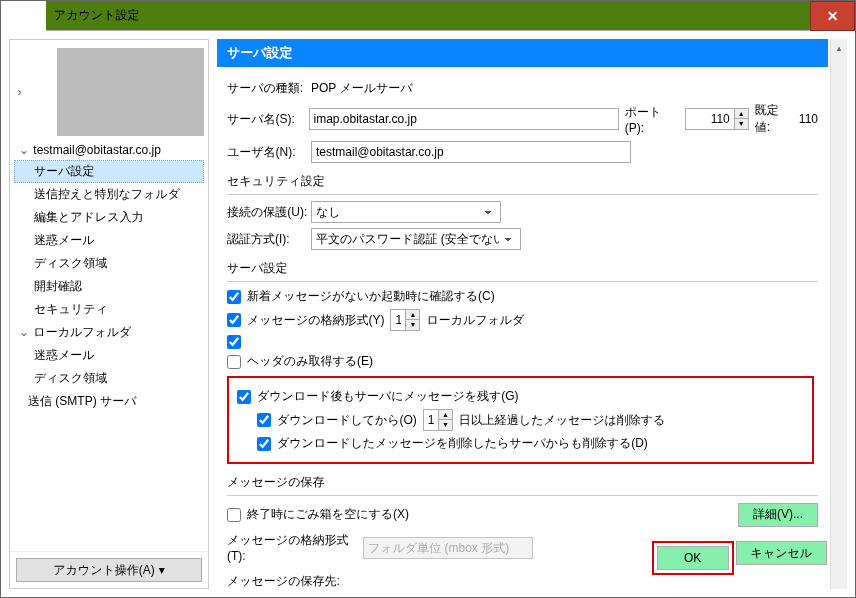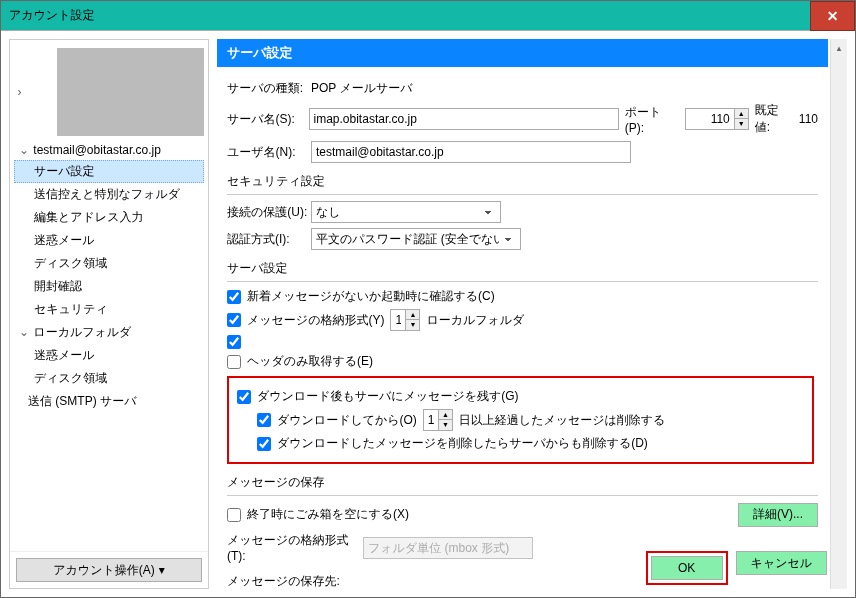--- a/index.html
+++ b/index.html
@@ -1,18 +1,18 @@
 <!DOCTYPE html>
 <html><head>
 <meta charset="utf-8">
 <style>
 * { box-sizing: border-box; margin: 0; padding: 0; }
 body { font-family: "Meiryo UI", "Yu Gothic UI", sans-serif; font-size: 12px; background: #888; width: 856px; height: 598px; overflow: hidden; }
 .window { position: absolute; top: 0; left: 0; width: 856px; height: 598px; background: #fff; border: 1px solid #666; }
-.titlebar { height: 30px; background: #14b8a6; border-bottom: 1px solid #aaa; display: flex; align-items: center; justify-content: space-between; padding-left: 8px; }
+.titlebar { height: 30px; background: #4d7c0f; border-bottom: 1px solid #aaa; display: flex; align-items: center; justify-content: space-between; padding-left: 8px; margin-left: 45px; }
 .titlebar-title { font-size: 12px; color: #000; }
 .close-btn { width: 45px; height: 30px; background: #c94030; color: #fff; display: flex; align-items: center; justify-content: center; font-size: 14px; font-weight: bold; border: 1px solid #832c21; cursor: pointer; }
 .body { display: flex; height: calc(100% - 30px); padding: 8px; gap: 8px; }
 .sidebar { width: 200px; border: 1px solid #ccc; display: flex; flex-direction: column; }
 .tree { flex: 1; padding: 4px; overflow: auto; }
 .tree-top { height: 96px; display: flex; align-items: center; gap: 4px; }
 .placeholder-img { width: 160px; height: 88px; background: #bbb; margin-left: 28px; }
 .tree-item { padding: 3px 4px 3px 20px; cursor: pointer; white-space: nowrap; }
 .tree-item.parent { padding-left: 4px; }
 .tree-item.selected { background: #cce8ff; border: 1px dotted #7aa7d8; padding: 2px 3px 2px 19px; }
@@ -33,21 +33,21 @@
 .input-user { width: 320px; }
 .input-port { width: 48px; text-align: right; }
 .input-num { width: 42px; text-align: right; }
 .group-title { margin: 10px 0 4px 0; }
 .hr { border-top: 1px solid #ccc; margin: 2px 0 6px 0; }
 .chk { display: flex; align-items: center; gap: 6px; margin: 4px 0; }
 .chk input { width: 14px; height: 14px; }
 .indent { margin-left: 20px; }
 .red-box { border: 2px solid #d00; padding: 6px 8px; margin: 6px 4px 6px 0; }
 .btn { height: 24px; padding: 0 14px; background: #86efac; border: 1px solid #adadad; cursor: pointer; font-size: 12px; }
-.footer { position: absolute; bottom: 12px; right: 28px; display: flex; gap: 8px; }
+.footer { position: absolute; bottom: 22px; right: 28px; display: flex; gap: 2px; }
 .ok-wrap { border: 2px solid #d00; padding: 3px; }
 .spinner { display:inline-flex; align-items:center; border:1px solid #aaa; height:22px; }
 .spinner input { border:none; height:20px; }
 .spinner-btns { display:flex; flex-direction:column; }
 .spinner-btns span { width:14px; height:10px; font-size:7px; text-align:center; line-height:10px; background:#eee; border-left:1px solid #aaa; cursor:pointer; }
 .spinner-btns span:first-child { border-bottom:1px solid #aaa; }
 .disabled { background:#eee; color:#888; }
 </style>
 </head>
 <body>

